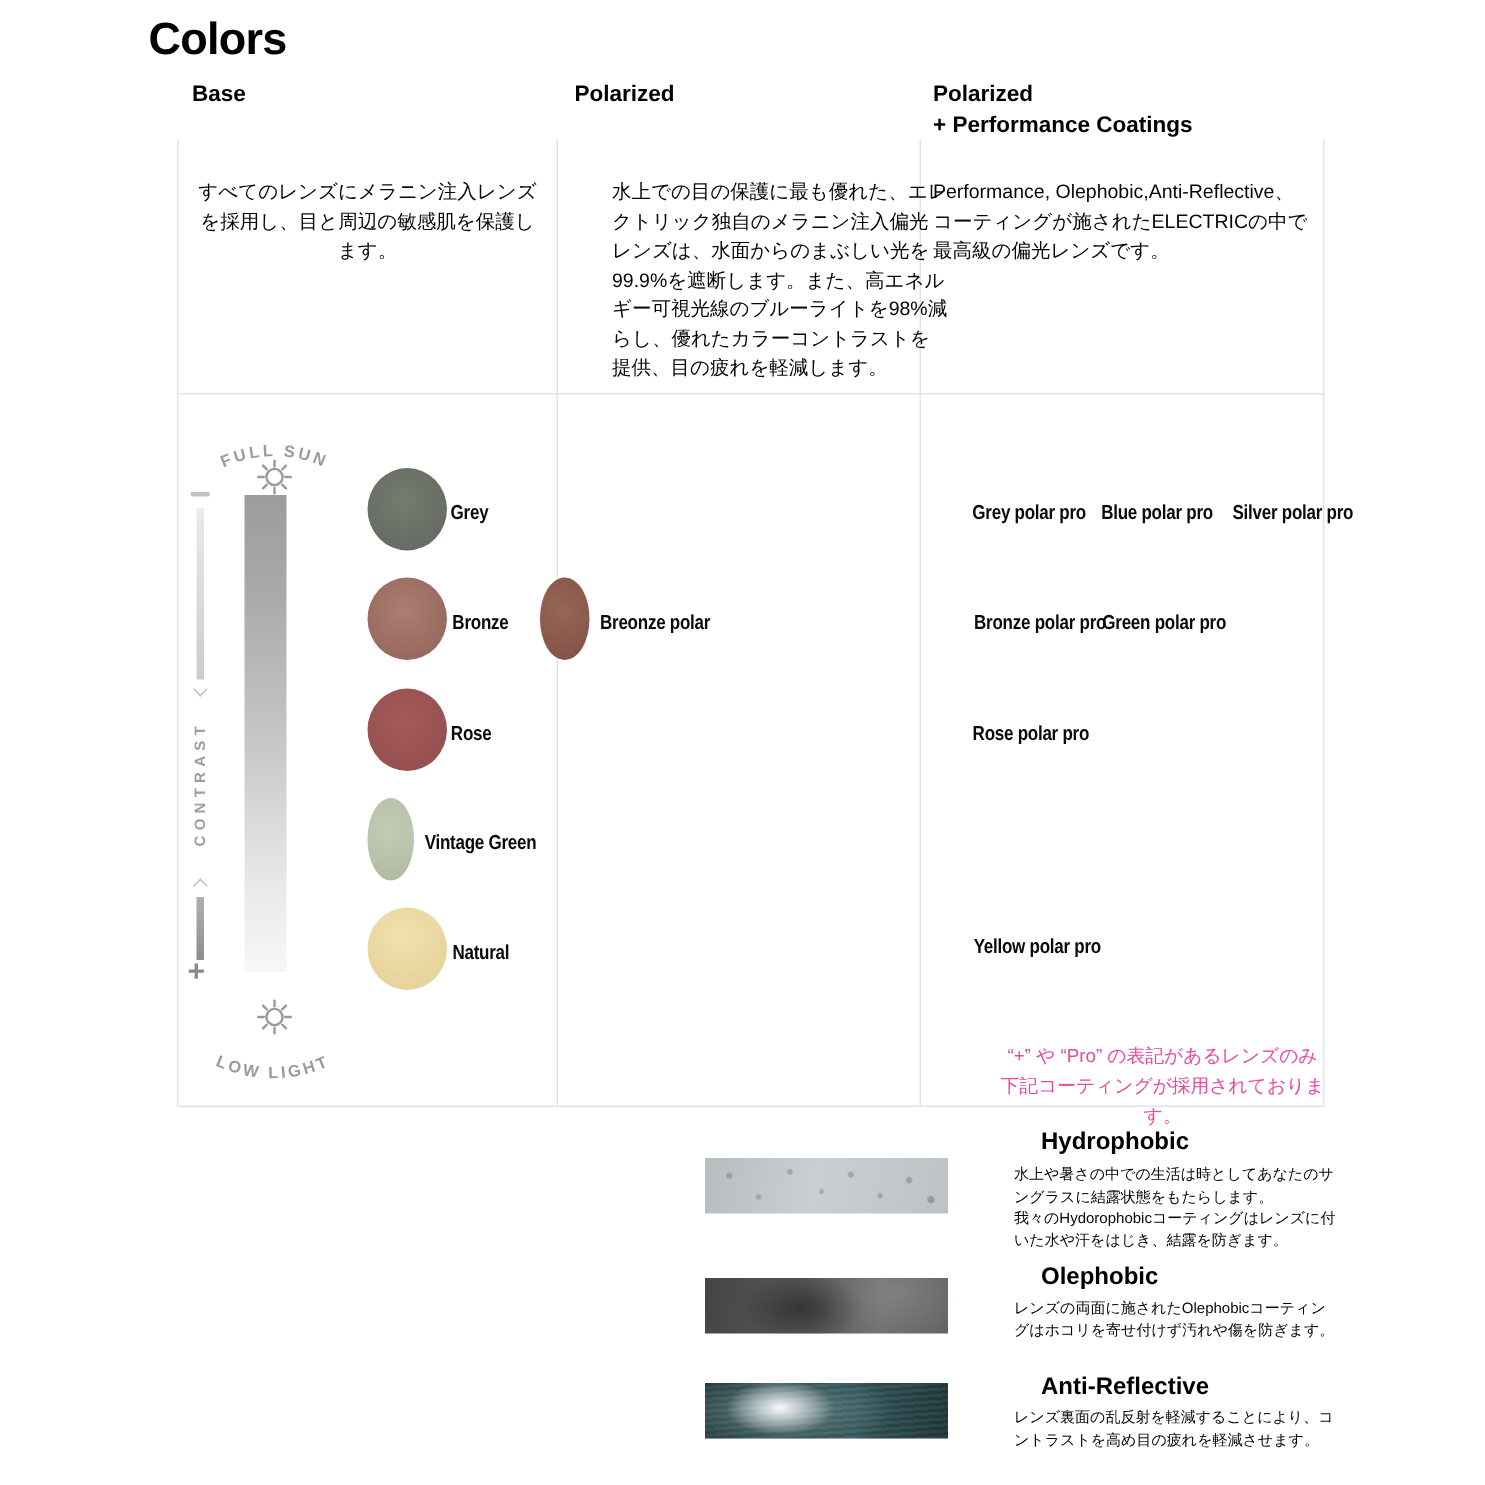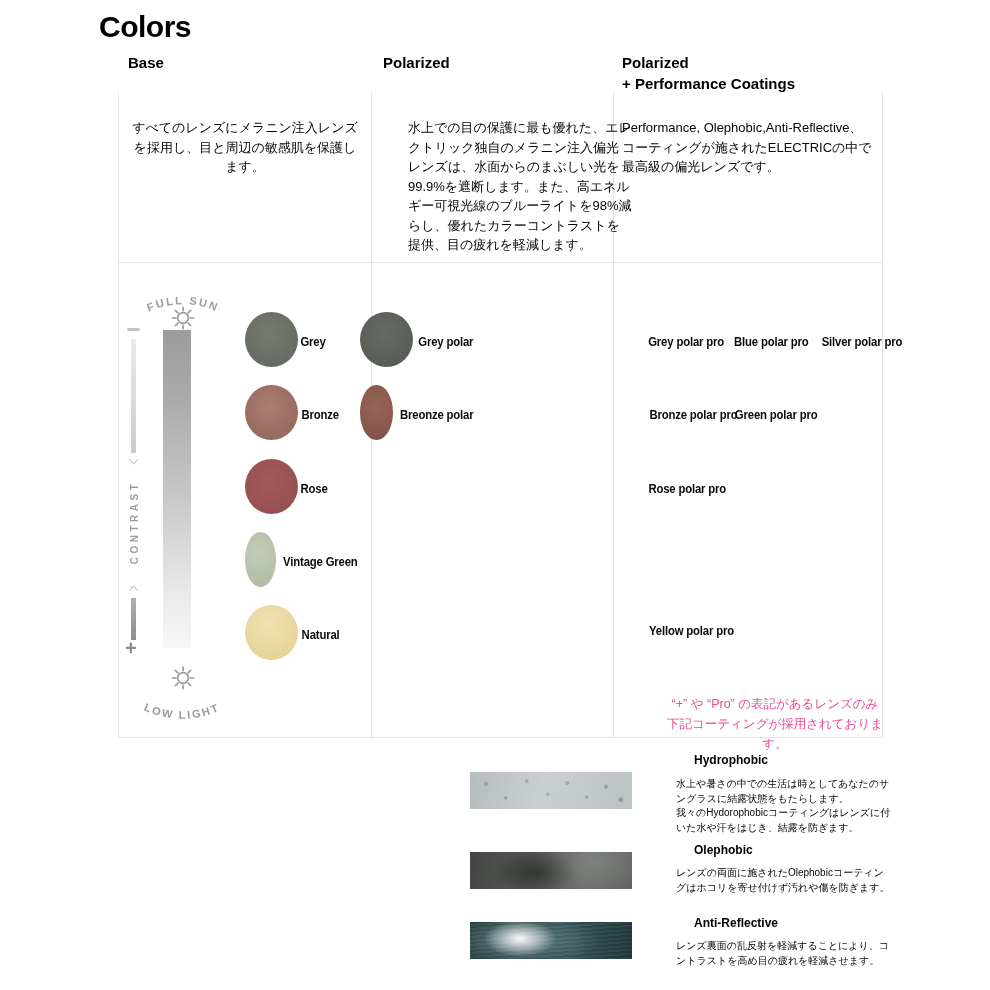--- a/index.html
+++ b/index.html
@@ -65,21 +65,21 @@
   .c-bronzepolarpro{ background:radial-gradient(circle at 46% 42%, #c59c58, #ae8543 82%); }
   .c-greenpolarpro { background:linear-gradient(150deg, #265f80 0%, #117d8d 35%, #1ea06f 72%, #3ec162 100%); }
   .c-rosepolarpro  { background:radial-gradient(circle at 46% 42%, #a15653, #91484a 80%); }
   .c-yellowpolarpro{ background:radial-gradient(circle at 58% 32%, #ded779 0%, #d5ca62 45%, #c3b553 72%, #948a55 94%, #7f7559 100%); }
 
   
   .pro-note { position:absolute; left:655px; top:694px; width:240px; text-align:center;
     font-size:12.5px; line-height:20px; color:#ec4899; }
 
   
-  .coat-title { position:absolute; left:676px; font-size:12px; font-weight:700;padding-left:18px; }
+  .coat-title { position:absolute; left:676px; font-size:16px; font-weight:700;padding-left:18px; }
   .coat-desc  { position:absolute; left:676px; width:218px; font-size:10px; line-height:14.5px;
     color:#050505; white-space:pre-line; }
   .strip { position:absolute; left:470px; width:162px; height:37px; }
   .strip-hydro { background:
     radial-gradient(circle at 10% 32%, rgba(104,114,118,.45) 0 1.4px, transparent 2.6px),
     radial-gradient(circle at 22% 70%, rgba(104,114,118,.4) 0 1.2px, transparent 2.4px),
     radial-gradient(circle at 35% 25%, rgba(104,114,118,.4) 0 1.3px, transparent 2.5px),
     radial-gradient(circle at 48% 60%, rgba(104,114,118,.35) 0 1.2px, transparent 2.4px),
     radial-gradient(circle at 60% 30%, rgba(104,114,118,.4) 0 1.4px, transparent 2.6px),
     radial-gradient(circle at 72% 68%, rgba(104,114,118,.4) 0 1.2px, transparent 2.4px),
@@ -178,24 +178,20 @@
   </div>
   <div class="cell" style="left:245px; top:532px">
     <div class="circle c-vintagegreen"></div>
     <div class="sw-label">Vintage Green</div>
   </div>
   <div class="cell" style="left:245px; top:605px">
     <div class="circle c-natural"></div>
     <div class="sw-label">Natural</div>
   </div>
 
-  <div class="cell" style="left:360px; top:312px">
-    <div class="circle c-greypolar"></div>
-    <div class="sw-label">Grey polar</div>
-  </div>
   <div class="cell" style="left:360px; top:385px">
     <div class="circle c-breonzepolar"></div>
     <div class="sw-label">Breonze polar</div>
   </div>
 
   <div class="cell wide" style="left:597px; top:312px">
     <div class="circle c-greypolarpro"></div>
     <div class="sw-label">Grey polar pro</div>
   </div>
   <div class="cell wide" style="left:683px; top:312px">

